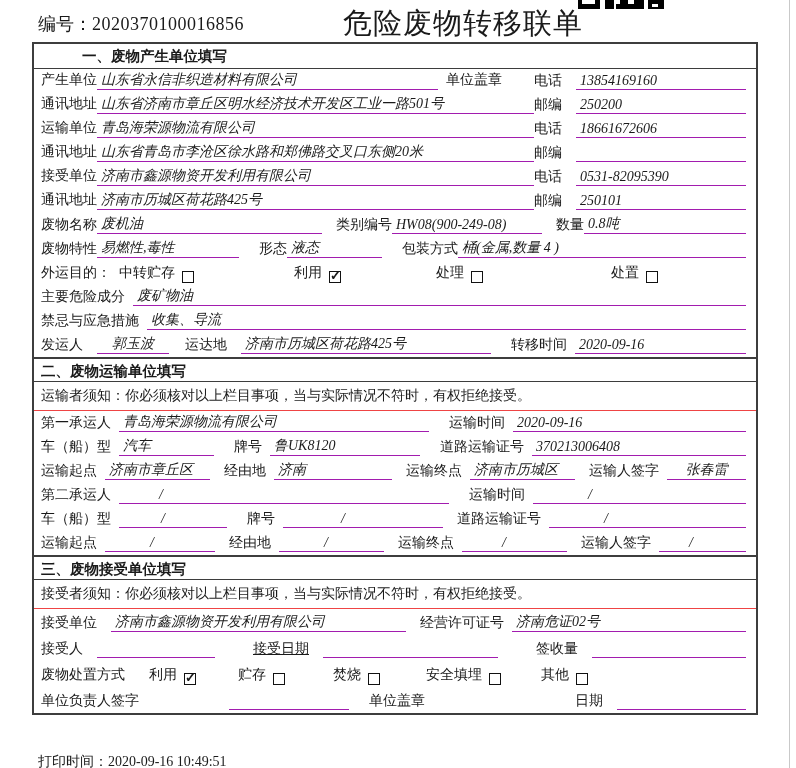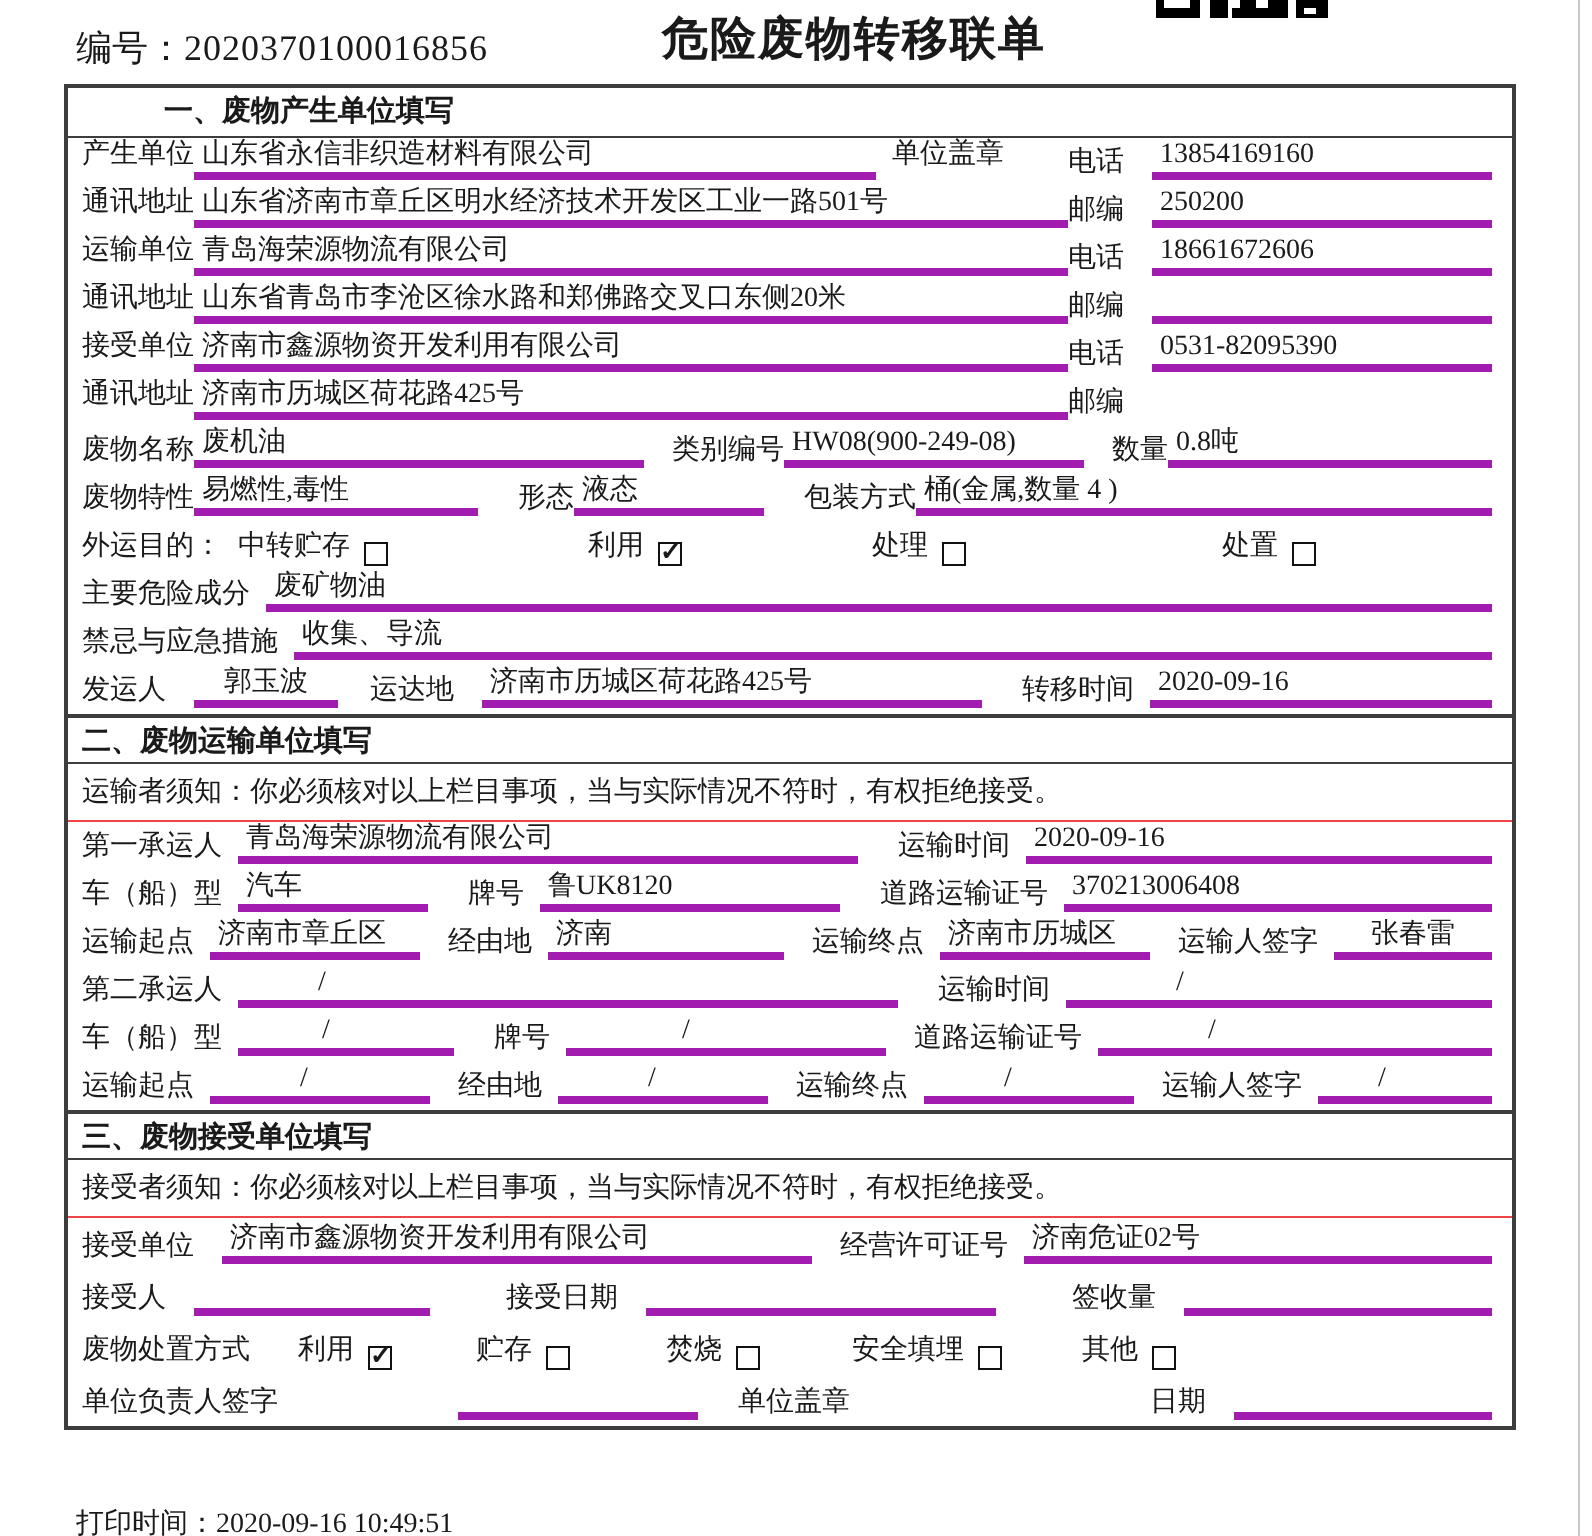--- a/index.html
+++ b/index.html
@@ -9,35 +9,35 @@
     color:#1a1a1a;
     width:796px; height:768px; overflow:hidden; position:relative;
     font-size:14px;
   }
   .page { position:relative; width:796px; height:768px; background:#fff; }
 
   
   .hdr { position:relative; height:42px; }
   .serial { position:absolute; left:38px; top:12px; font-size:18px; white-space:nowrap; }
   .serial .num { font-family:"Liberation Serif","DejaVu Serif",serif; letter-spacing:.5px; }
-  .title { position:absolute; left:331px; top:4px; font-size:23px; font-weight:bold; letter-spacing:1px; white-space:nowrap; }
+  .title { position:absolute; left:343px; top:4px; font-size:29px; font-weight:normal; letter-spacing:1px; white-space:nowrap; }
   .qr { position:absolute; left:578px; top:0; width:86px; height:9px; }
   .qr i { position:absolute; background:#000; }
 
   
   .tbl { position:absolute; left:32px; top:42px; width:726px; border:2px solid #3d3d3d; background:#fff; }
   .sec-h { height:25px; line-height:24px; font-weight:bold; font-size:14.5px; padding-left:7px;
            border-top:2px solid #3d3d3d; border-bottom:1px solid #3d3d3d; }
   .sec-h.first { border-top:none;padding-left:48px; }
   .notice { height:29px; display:flex; align-items:center; padding-left:7px; border-bottom:1px solid #ef4444; white-space:nowrap; }
 
   .r { height:24px; display:flex; align-items:flex-end; padding:0 10px 3px 7px; white-space:nowrap; }
   .r3 { height:26px; }
   .lbl { flex-shrink:0; }
-  .val { border-bottom:4px solid #a21caf; padding:0 4px; min-height:17px; }
+  .val { border-bottom:1px solid #a21caf; padding:0 4px; min-height:17px;font-style:italic; }
   .fx { flex:1 1 auto; }
   .lpart { flex:1 1 auto; display:flex; align-items:flex-start; min-width:0; }
   .rgrp { width:212px; flex-shrink:0; display:flex; align-items:flex-end; }
   .rgrp .rlbl { width:42px; flex-shrink:0; }
   .g8 { margin-left:8px; } .g14 { margin-left:14px; } .g20 { margin-left:20px; }
   .ctr { text-align:center; }
 
   
   .cb { display:inline-block; width:12px; height:12px; border:1.5px solid #111;
         margin-left:7px; position:relative; top:1px; flex-shrink:0; }
@@ -129,20 +129,21 @@
       </div>
     </div>
 
     <div class="r">
       <div class="lpart">
         <span class="lbl">通讯地址</span>
         <span class="val fx">济南市历城区荷花路425号</span>
       </div>
       <div class="rgrp">
         <span class="lbl rlbl">邮编</span>
+        <span class="val fx">250101</span>
       </div>
     </div>
 
     <div class="r">
       <span class="lbl">废物名称</span>
       <span class="val" style="width:225px;">废机油</span>
       <span class="lbl g14">类别编号</span>
       <span class="val" style="width:150px;">HW08(900-249-08)</span>
       <span class="lbl g14">数量</span>
       <span class="val fx">0.8吨</span>
@@ -260,21 +261,21 @@
     <div class="r r3">
       <span class="lbl">接受单位</span>
       <span class="val g14" style="width:295px;">济南市鑫源物资开发利用有限公司</span>
       <span class="lbl g14">经营许可证号</span>
       <span class="val fx g8">济南危证02号</span>
     </div>
 
     <div class="r r3">
       <span class="lbl">接受人</span>
       <span class="val g14" style="width:118px;"></span>
-      <span class="lbl" style="margin-left:38px;">接受日期</span>
+      <span class="lbl" style="margin-left:38px;text-decoration:underline;">接受日期</span>
       <span class="val g14" style="width:175px;"></span>
       <span class="lbl" style="margin-left:38px;">签收量</span>
       <span class="val fx g14"></span>
     </div>
 
     <div class="r r3">
       <span class="lbl">废物处置方式</span>
       <span class="lbl" style="margin-left:24px;">利用</span>
       <span class="cb">
           <i class="mk">✓</i>

